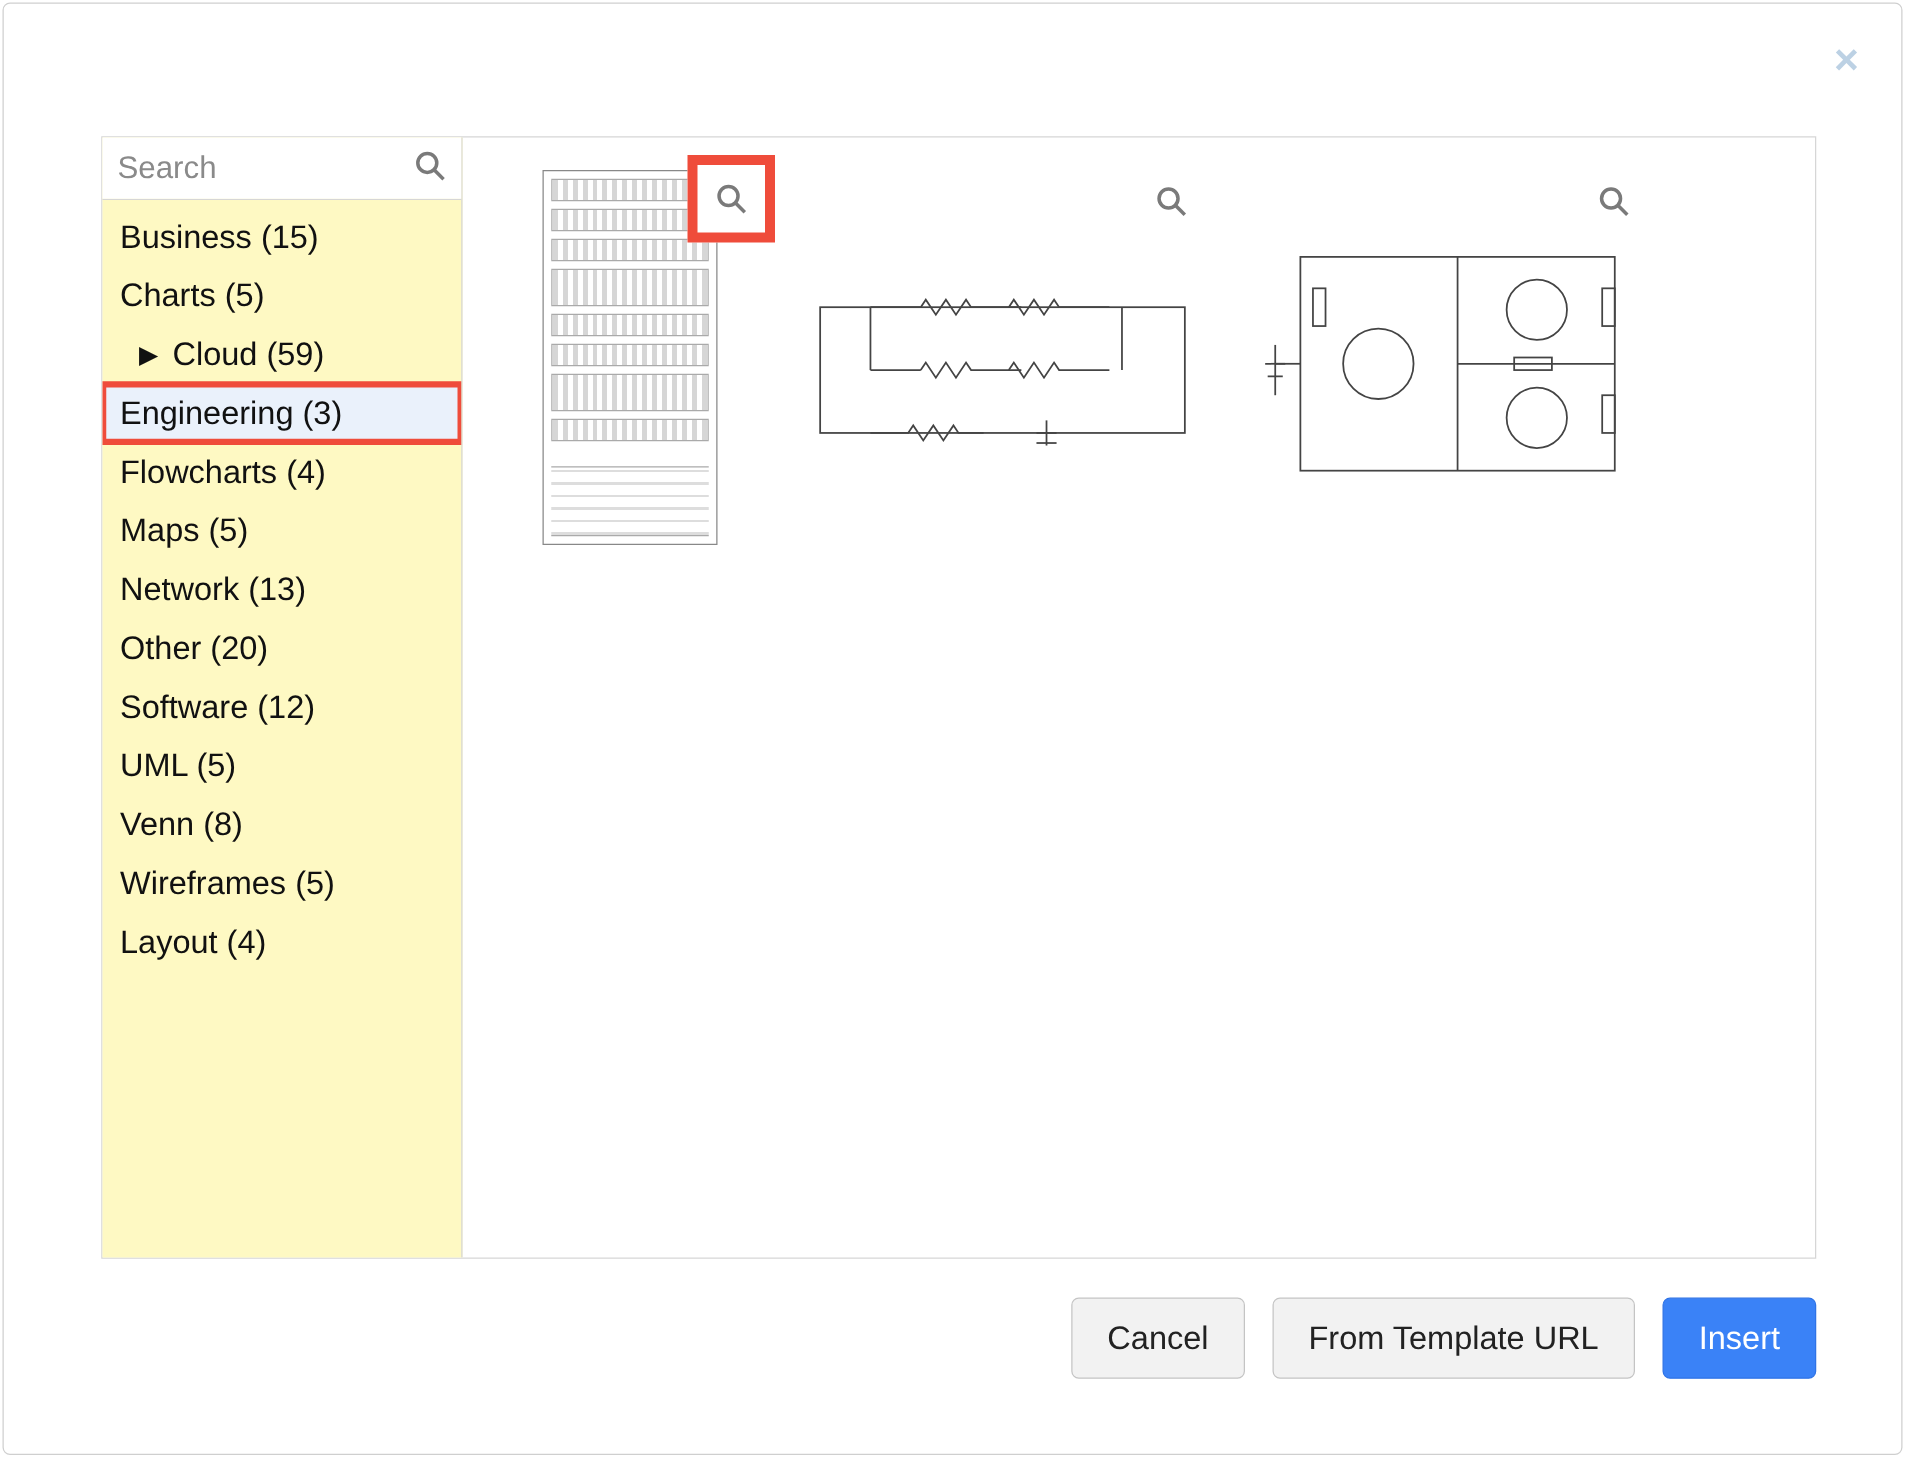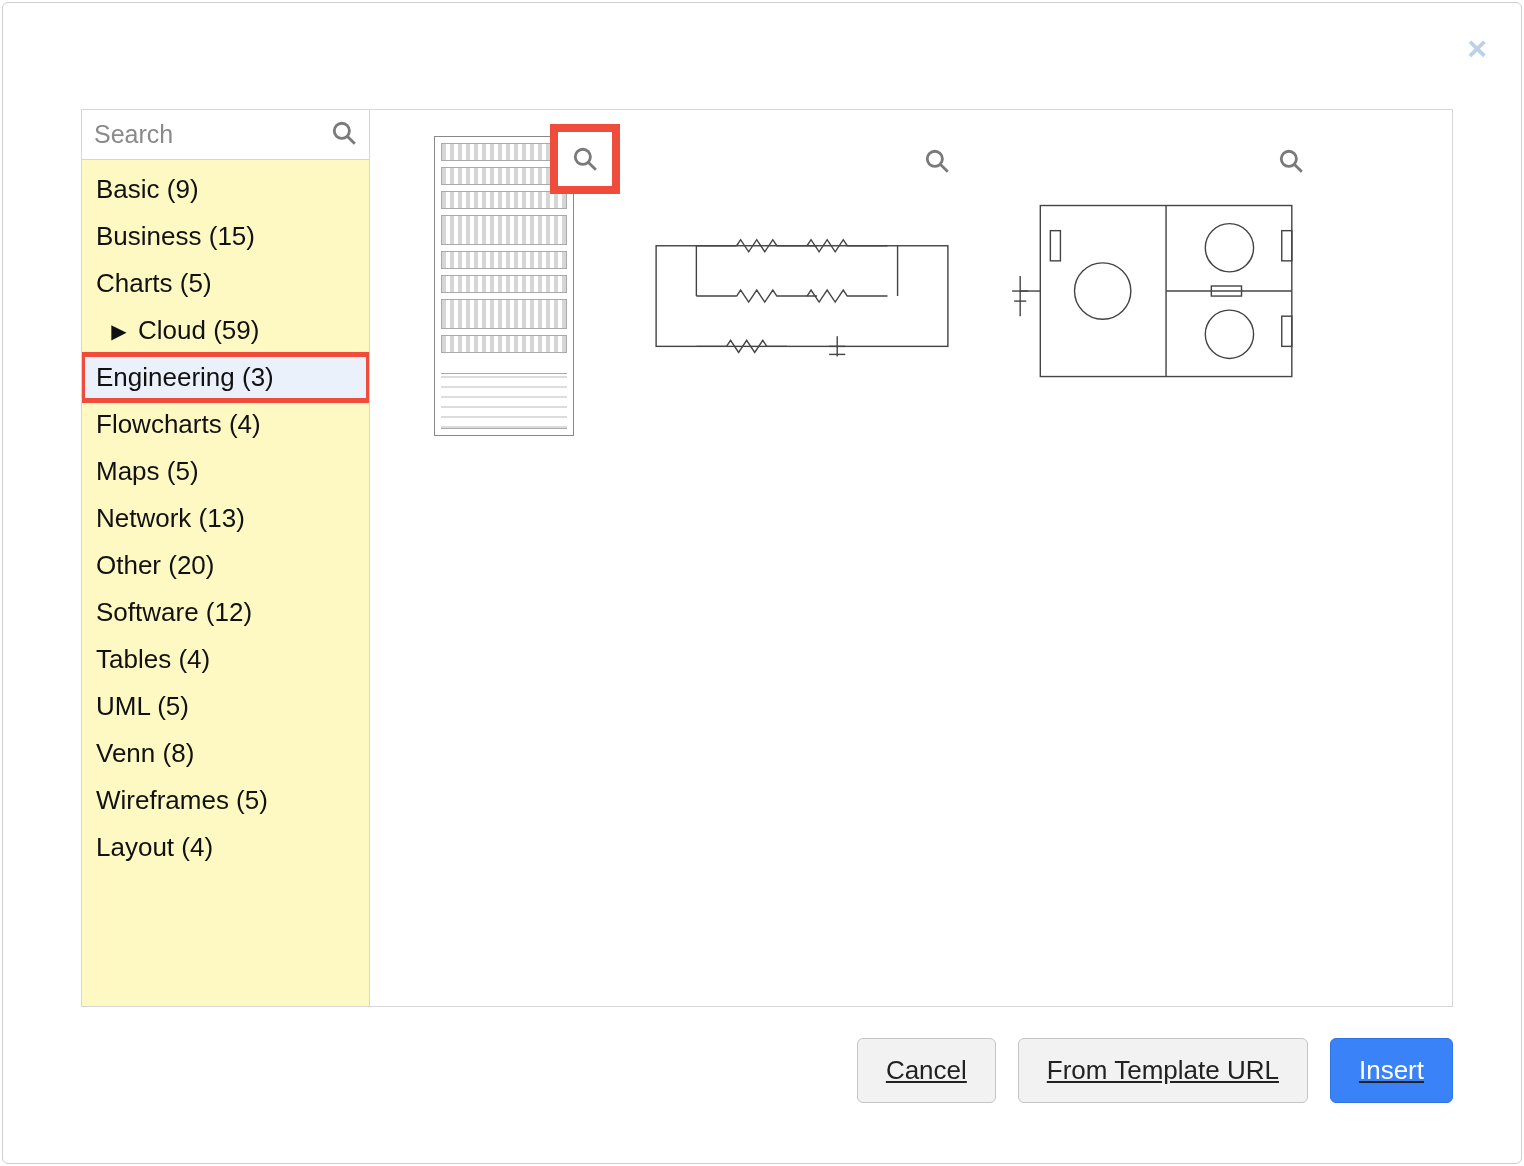--- a/index.html
+++ b/index.html
@@ -147,21 +147,20 @@
 
   .tpl svg { width: 100%; height: 100%; }
   .tpl svg * { stroke:#444; stroke-width:1.4; fill:none; }
 
   .button-row {
     position: absolute;
     right: 68px;
     bottom: 60px;
     display: flex;
     gap: 22px;
-    text-decoration: underline;
   }
   .btn {
     border: 1px solid #c4c4c4;
     background: #f2f2f2;
     color: #222;
     font-size: 26px;
     padding: 16px 28px;
     border-radius: 6px;
     cursor: pointer;
   }
@@ -188,23 +187,20 @@
         <span class="mag">
           <svg class="mag-icon" viewBox="0 0 24 24">
               <circle cx="10" cy="10" r="7"></circle>
               <line x1="15" y1="15" x2="22" y2="22"></line>
             </svg>
         </span>
       </div>
 
       <ul class="cat-list">
         <li class="cat-item">
-          <span>Basic (9)</span>
-        </li>
-        <li class="cat-item">
           <span>Business (15)</span>
         </li>
         <li class="cat-item">
           <span>Charts (5)</span>
         </li>
         <li class="cat-item indent">
           <span class="arrow">▶</span>
           <span>Cloud (59)</span>
         </li>
         <li class="cat-item selected highlight">
@@ -217,23 +213,20 @@
           <span>Maps (5)</span>
         </li>
         <li class="cat-item">
           <span>Network (13)</span>
         </li>
         <li class="cat-item">
           <span>Other (20)</span>
         </li>
         <li class="cat-item">
           <span>Software (12)</span>
-        </li>
-        <li class="cat-item">
-          <span>Tables (4)</span>
         </li>
         <li class="cat-item">
           <span>UML (5)</span>
         </li>
         <li class="cat-item">
           <span>Venn (8)</span>
         </li>
         <li class="cat-item">
           <span>Wireframes (5)</span>
         </li>

